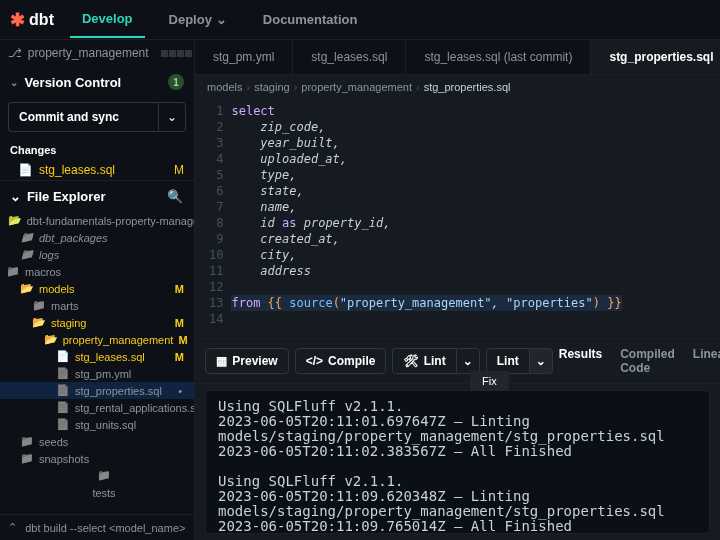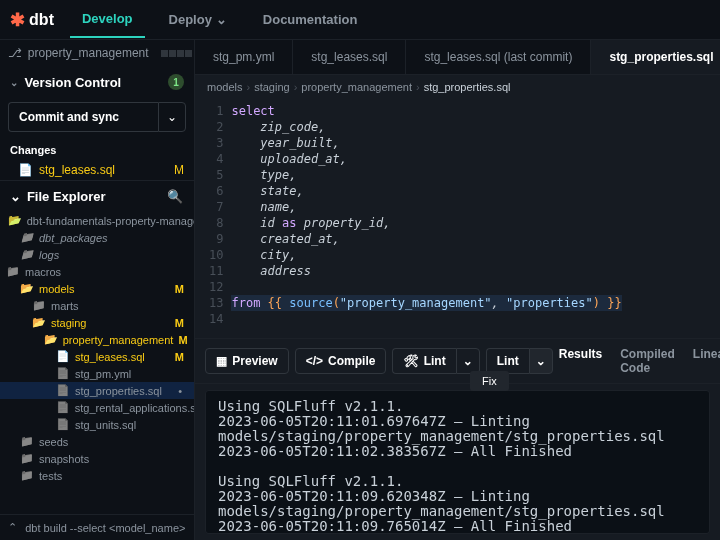--- a/index.html
+++ b/index.html
@@ -413,21 +413,21 @@
             <span>stg_units.sql</span>
           </div>
           <div class="tree-item gray" style="padding-left: 20px;">
             <span class="folder-icon folder-closed"></span>
             <span>seeds</span>
           </div>
           <div class="tree-item gray" style="padding-left: 20px;">
             <span class="folder-icon folder-closed"></span>
             <span>snapshots</span>
           </div>
-          <div class="tree-item gray" style="padding-left: 20px;">
+          <div class="tree-item gray" style="padding-left: 20px; flex-direction: column;">
             <span class="folder-icon folder-closed"></span>
             <span>tests</span>
           </div>
         </div>
     </div>
 
     <div class="command-bar">
       <span>⌃</span>
       <span>dbt build --select &lt;model_name&gt;</span>
     </div>

